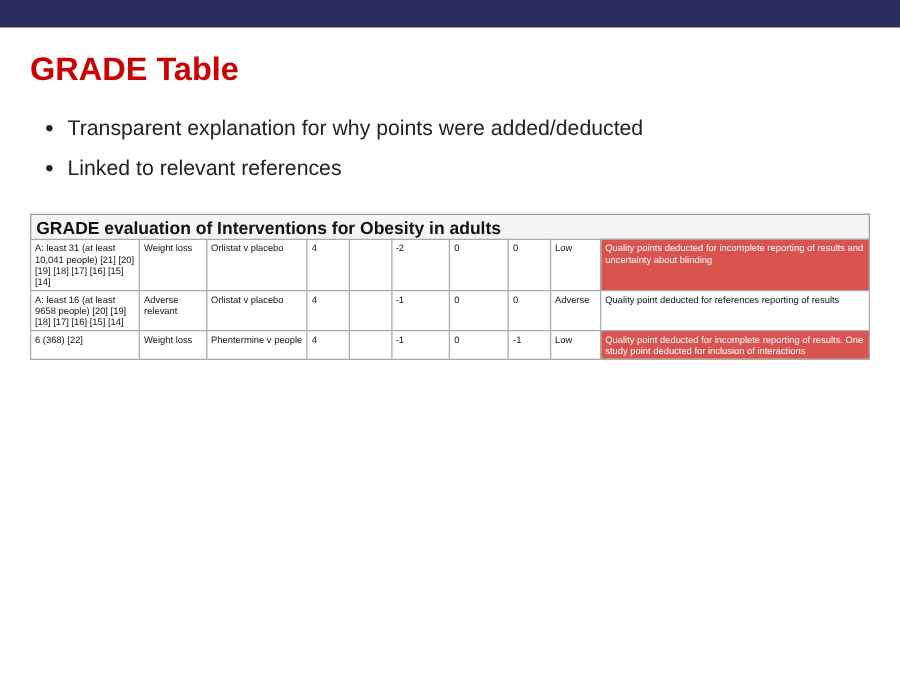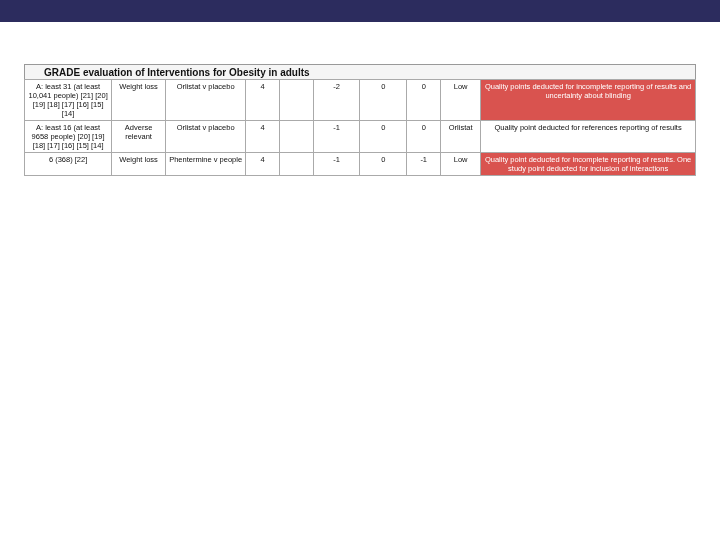--- a/index.html
+++ b/index.html
@@ -31,26 +31,26 @@
     .bullets li {
       font-size: 17px;
       color: #222;
       margin-bottom: 8px;
       line-height: 1.4;
     }
     .grade-table-section {
       margin-top: 6px;
     }
     .grade-table-title {
-      font-size: 10px;
+      font-size: 14px;
       font-weight: bold;
       color: #111;
       border: 1px solid #999;
       border-bottom: none;
-      padding: 2px 19px;
+      padding: 2px 4px;
       background: #f5f5f5;
       margin-top: 24px;
     }
     table.grade-table {
       width: 100%;
       border-collapse: collapse;
       font-size: 7.5px;
       color: #111;
     }
     table.grade-table th, table.grade-table td {
@@ -62,26 +62,31 @@
       background: #d9534f !important;
       color: #fff;
     }
   </style>
 </head>
 <body>
 
 <div class="top-bar"></div>
 
 <div class="content">
+  <div class="page-title">GRADE Table</div>
 
+  <ul class="bullets">
+    <li>Transparent explanation for why points were added/deducted</li>
+    <li>Linked to relevant references</li>
+  </ul>
 
   <div class="grade-table-section">
     <div class="grade-table-title">GRADE evaluation of Interventions for Obesity in adults</div>
 
-    <table class="grade-table" style="margin-top:-1px;text-align:center;">
+    <table class="grade-table" style="margin-top:-1px;">
       <colgroup>
         <col style="width:13%">
         <col style="width:8%">
         <col style="width:12%">
         <col style="width:5%">
         <col style="width:5%">
         <col style="width:7%">
         <col style="width:7%">
         <col style="width:5%">
         <col style="width:6%">
@@ -102,21 +107,21 @@
         </tr>
         <tr>
           <td>A: least 16 (at least 9658 people) [20] [19] [18] [17] [16] [15] [14]</td>
           <td>Adverse relevant</td>
           <td>Orlistat v placebo</td>
           <td>4</td>
           <td></td>
           <td>-1</td>
           <td>0</td>
           <td>0</td>
-          <td>Orlistat</td>
+          <td>Adverse</td>
           <td>Quality point deducted for references reporting of results</td>
         </tr>
         <tr>
           <td>6 (368) [22]</td>
           <td>Weight loss</td>
           <td>Phentermine v people</td>
           <td>4</td>
           <td></td>
           <td>-1</td>
           <td>0</td>

